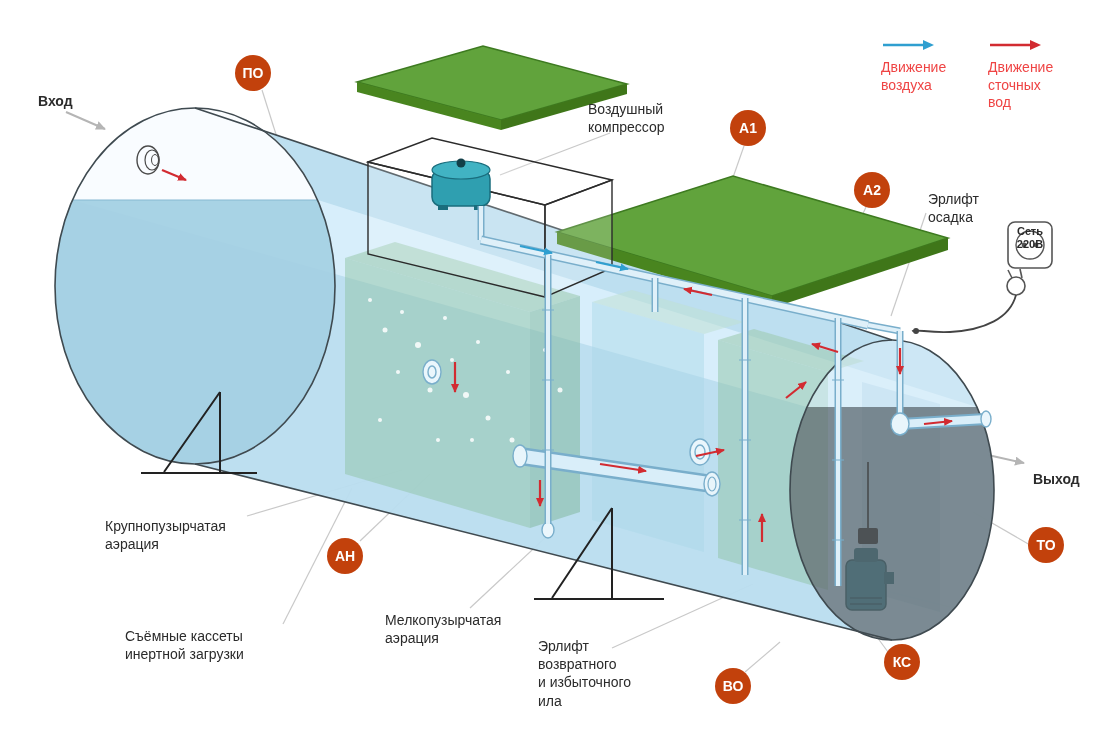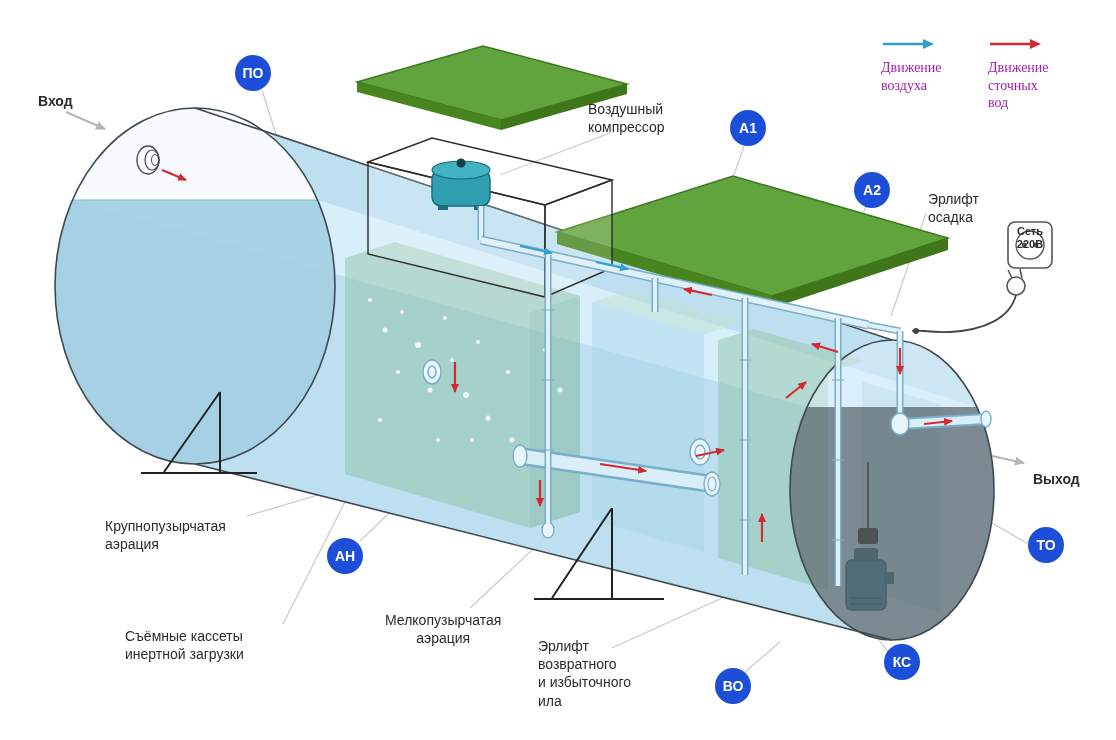--- a/index.html
+++ b/index.html
@@ -3,24 +3,24 @@
 <meta charset="utf-8">
 <style>
   html,body{margin:0;padding:0;background:#fff;}
   #stage{position:relative;width:1116px;height:740px;background:#ffffff;overflow:hidden;
          font-family:"Liberation Sans",sans-serif;}
   #diagram{position:absolute;left:0;top:0;}
   .lbl{position:absolute;font-family:"Liberation Sans",sans-serif;font-size:14px;color:#2b2b2b;
        white-space:pre-line;line-height:1.3;}
   .lbl.bold{font-weight:bold;}
   .lbl.small{font-size:11px;font-weight:bold;text-align:center;line-height:1.2;}
-  .badge{position:absolute;width:36px;height:36px;border-radius:50%;background:#1d4ed8;color:#fff;
+  .badge{position:absolute;width:36px;height:36px;border-radius:50%;background:#c2410c;color:#fff;
          font-family:"Liberation Sans",sans-serif;font-weight:bold;font-size:14px;line-height:36px;
          text-align:center;}
-  .legend-item{position:absolute;font-family:Liberation Serif, serif;font-size:14px;color:#a21caf;}
+  .legend-item{position:absolute;font-family:Liberation Sans, sans-serif;font-size:14px;color:#ef4444;}
   .legend-item .txt{margin-top:5px;white-space:pre-line;line-height:1.25;}
 </style>
 </head>
 <body>
 
 <div id="stage">
 
   <svg id="diagram" width="1116" height="740" viewBox="0 0 1116 740">
     <defs>
       <marker id="arr-red" markerWidth="10" markerHeight="9" refX="8" refY="4" orient="auto" markerUnits="userSpaceOnUse">
@@ -259,21 +259,21 @@
 компрессор</div>
   <div class="lbl" style="left:928px;top:190px;">Эрлифт
 осадка</div>
   <div class="lbl small" style="left:1006px;top:194px;width:48px;margin-top:31px;">Сеть
 220В</div>
   <div class="lbl bold" style="left:1033px;top:470px;">Выход</div>
   <div class="lbl" style="left:105px;top:517px;">Крупнопузырчатая
 аэрация</div>
   <div class="lbl" style="left:125px;top:627px;">Съёмные кассеты
 инертной загрузки</div>
-  <div class="lbl" style="left:385px;top:611px;text-align:center;">Мелкопузырчатая
+  <div class="lbl" style="left:385px;top:611px;">Мелкопузырчатая
 аэрация</div>
   <div class="lbl" style="left:538px;top:637px;">Эрлифт
 возвратного
 и избыточного
 ила</div>
 
   <div class="badge" style="left:235px;top:55px;">ПО</div>
   <div class="badge" style="left:730px;top:110px;">А1</div>
   <div class="badge" style="left:854px;top:172px;">А2</div>
   <div class="badge" style="left:327px;top:538px;">АН</div>

